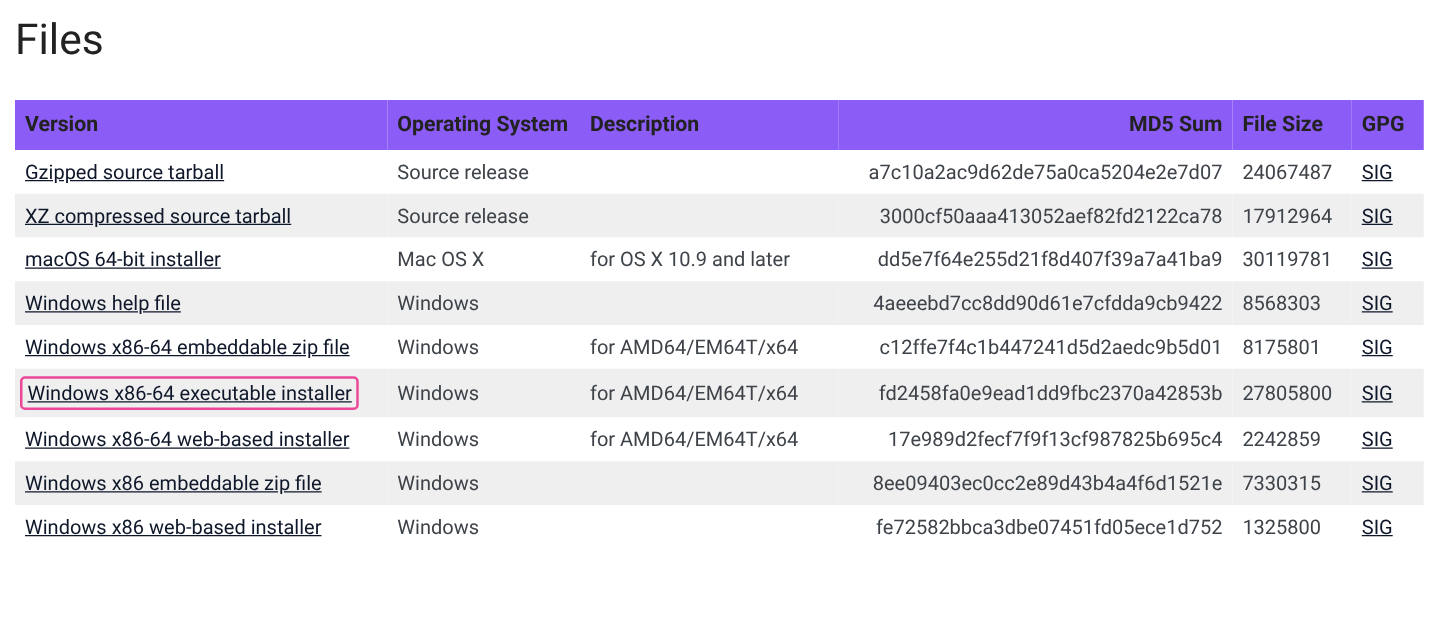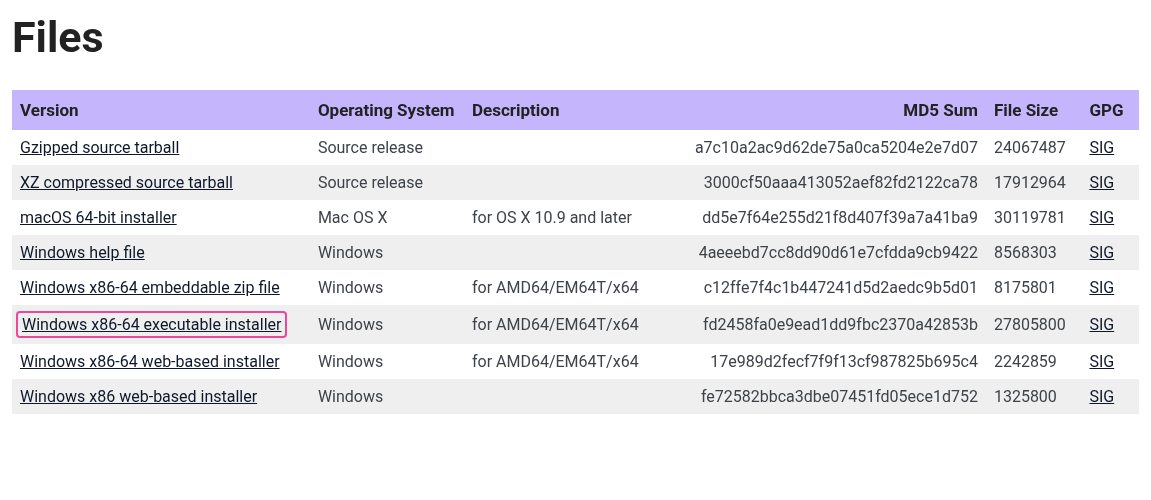--- a/index.html
+++ b/index.html
@@ -7,32 +7,32 @@
       padding: 0;
       box-sizing: border-box;
     }
     body {
       font-family: -apple-system, BlinkMacSystemFont, "Segoe UI", Roboto, "Helvetica Neue", Arial, sans-serif;
       background: #ffffff;
       color: #3e4349;
       padding: 12px;
     }
     h1 {
-      font-size: 43px;
-      font-weight: 700;
+      font-size: 34px;
+      font-weight: 400;
       color: #222222;
       margin-bottom: 28px;
     }
     table {
       width: 100%;
       border-collapse: collapse;
       font-size: 16px;
     }
     thead th {
-      background: #c4b5fd;
+      background: #8b5cf6;
       text-align: left;
       font-weight: 700;
       padding: 10px 8px;
       color: #222222;
       font-size: 17px;
     }
     tbody tr:nth-child(odd) {
       background: #ffffff;
     }
     tbody tr:nth-child(even) {
@@ -128,20 +128,28 @@
       </tr>
       <tr>
         <td class="col-version"><a href="#">Windows x86-64 web-based installer</a></td>
         <td class="col-os">Windows</td>
         <td class="col-desc">for AMD64/EM64T/x64</td>
         <td class="col-md5">17e989d2fecf7f9f13cf987825b695c4</td>
         <td class="col-size">2242859</td>
         <td class="col-gpg"><a href="#">SIG</a></td>
       </tr>
       <tr>
+        <td class="col-version"><a href="#">Windows x86 embeddable zip file</a></td>
+        <td class="col-os">Windows</td>
+        <td class="col-desc"></td>
+        <td class="col-md5">8ee09403ec0cc2e89d43b4a4f6d1521e</td>
+        <td class="col-size">7330315</td>
+        <td class="col-gpg"><a href="#">SIG</a></td>
+      </tr>
+      <tr>
         <td class="col-version"><a href="#">Windows x86 web-based installer</a></td>
         <td class="col-os">Windows</td>
         <td class="col-desc"></td>
         <td class="col-md5">fe72582bbca3dbe07451fd05ece1d752</td>
         <td class="col-size">1325800</td>
         <td class="col-gpg"><a href="#">SIG</a></td>
       </tr>
     </tbody>
 </table>
 

